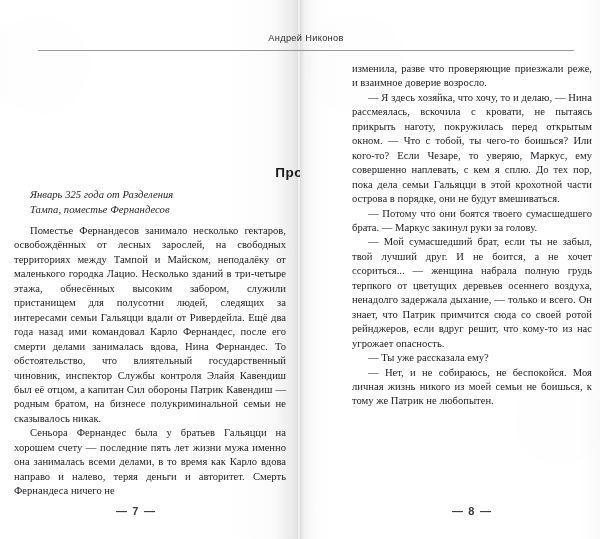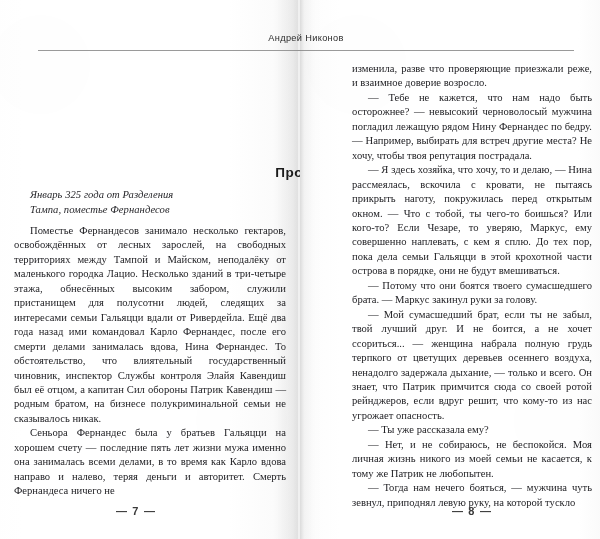--- a/index.html
+++ b/index.html
@@ -204,25 +204,23 @@
 
   </div>
 
   <div class="running-head">
     <div class="running-head-text">Андрей Никонов</div>
     <div class="running-rule"></div>
   </div>
 
   <div class="body-text body-right">
     <p class="noindent">изменила, разве что проверяющие приезжали реже, и взаимное доверие возросло.</p>
-    <p>— Тебе не кажется, что нам надо быть осторожнее? — невысокий черноволосый мужчина погладил лежащую рядом Нину Фернандес по бедру. — Например, выбирать для встреч другие места? Не хочу, чтобы твоя репутация пострадала.</p>
     <p>— Я здесь хозяйка, что хочу, то и делаю, — Нина рассмеялась, вскочила с кровати, не пытаясь прикрыть наготу, покружилась перед открытым окном. — Что с тобой, ты чего-то боишься? Или кого-то? Если Чезаре, то уверяю, Маркус, ему совершенно наплевать, с кем я сплю. До тех пор, пока дела семьи Гальяцци в этой крохотной части острова в порядке, они не будут вмешиваться.</p>
     <p>— Потому что они боятся твоего сумасшедшего брата. — Маркус закинул руки за голову.</p>
     <p>— Мой сумасшедший брат, если ты не забыл, твой лучший друг. И не боится, а не хочет ссориться... — женщина набрала полную грудь терпкого от цветущих деревьев осеннего воздуха, ненадолго задержала дыхание, — только и всего. Он знает, что Патрик примчится сюда со своей ротой рейнджеров, если вдруг решит, что кому-то из нас угрожает опасность.</p>
     <p>— Ты уже рассказала ему?</p>
-    <p>— Нет, и не собираюсь, не беспокойся. Моя личная жизнь никого из моей семьи не касается, к тому же Патрик не любопытен.</p>
-    <p>— Тогда нам нечего бояться, — мужчина чуть зевнул, приподнял левую руку, на которой тускло</p>
+    <p>— Нет, и не собираюсь, не беспокойся. Моя личная жизнь никого из моей семьи не боишься, к тому же Патрик не любопытен.</p>
   </div>
 
   <div class="folio folio-right">— 8 —</div>
 
   <div class="gutter-shadow"></div>
 </div>
 
 </body></html>

